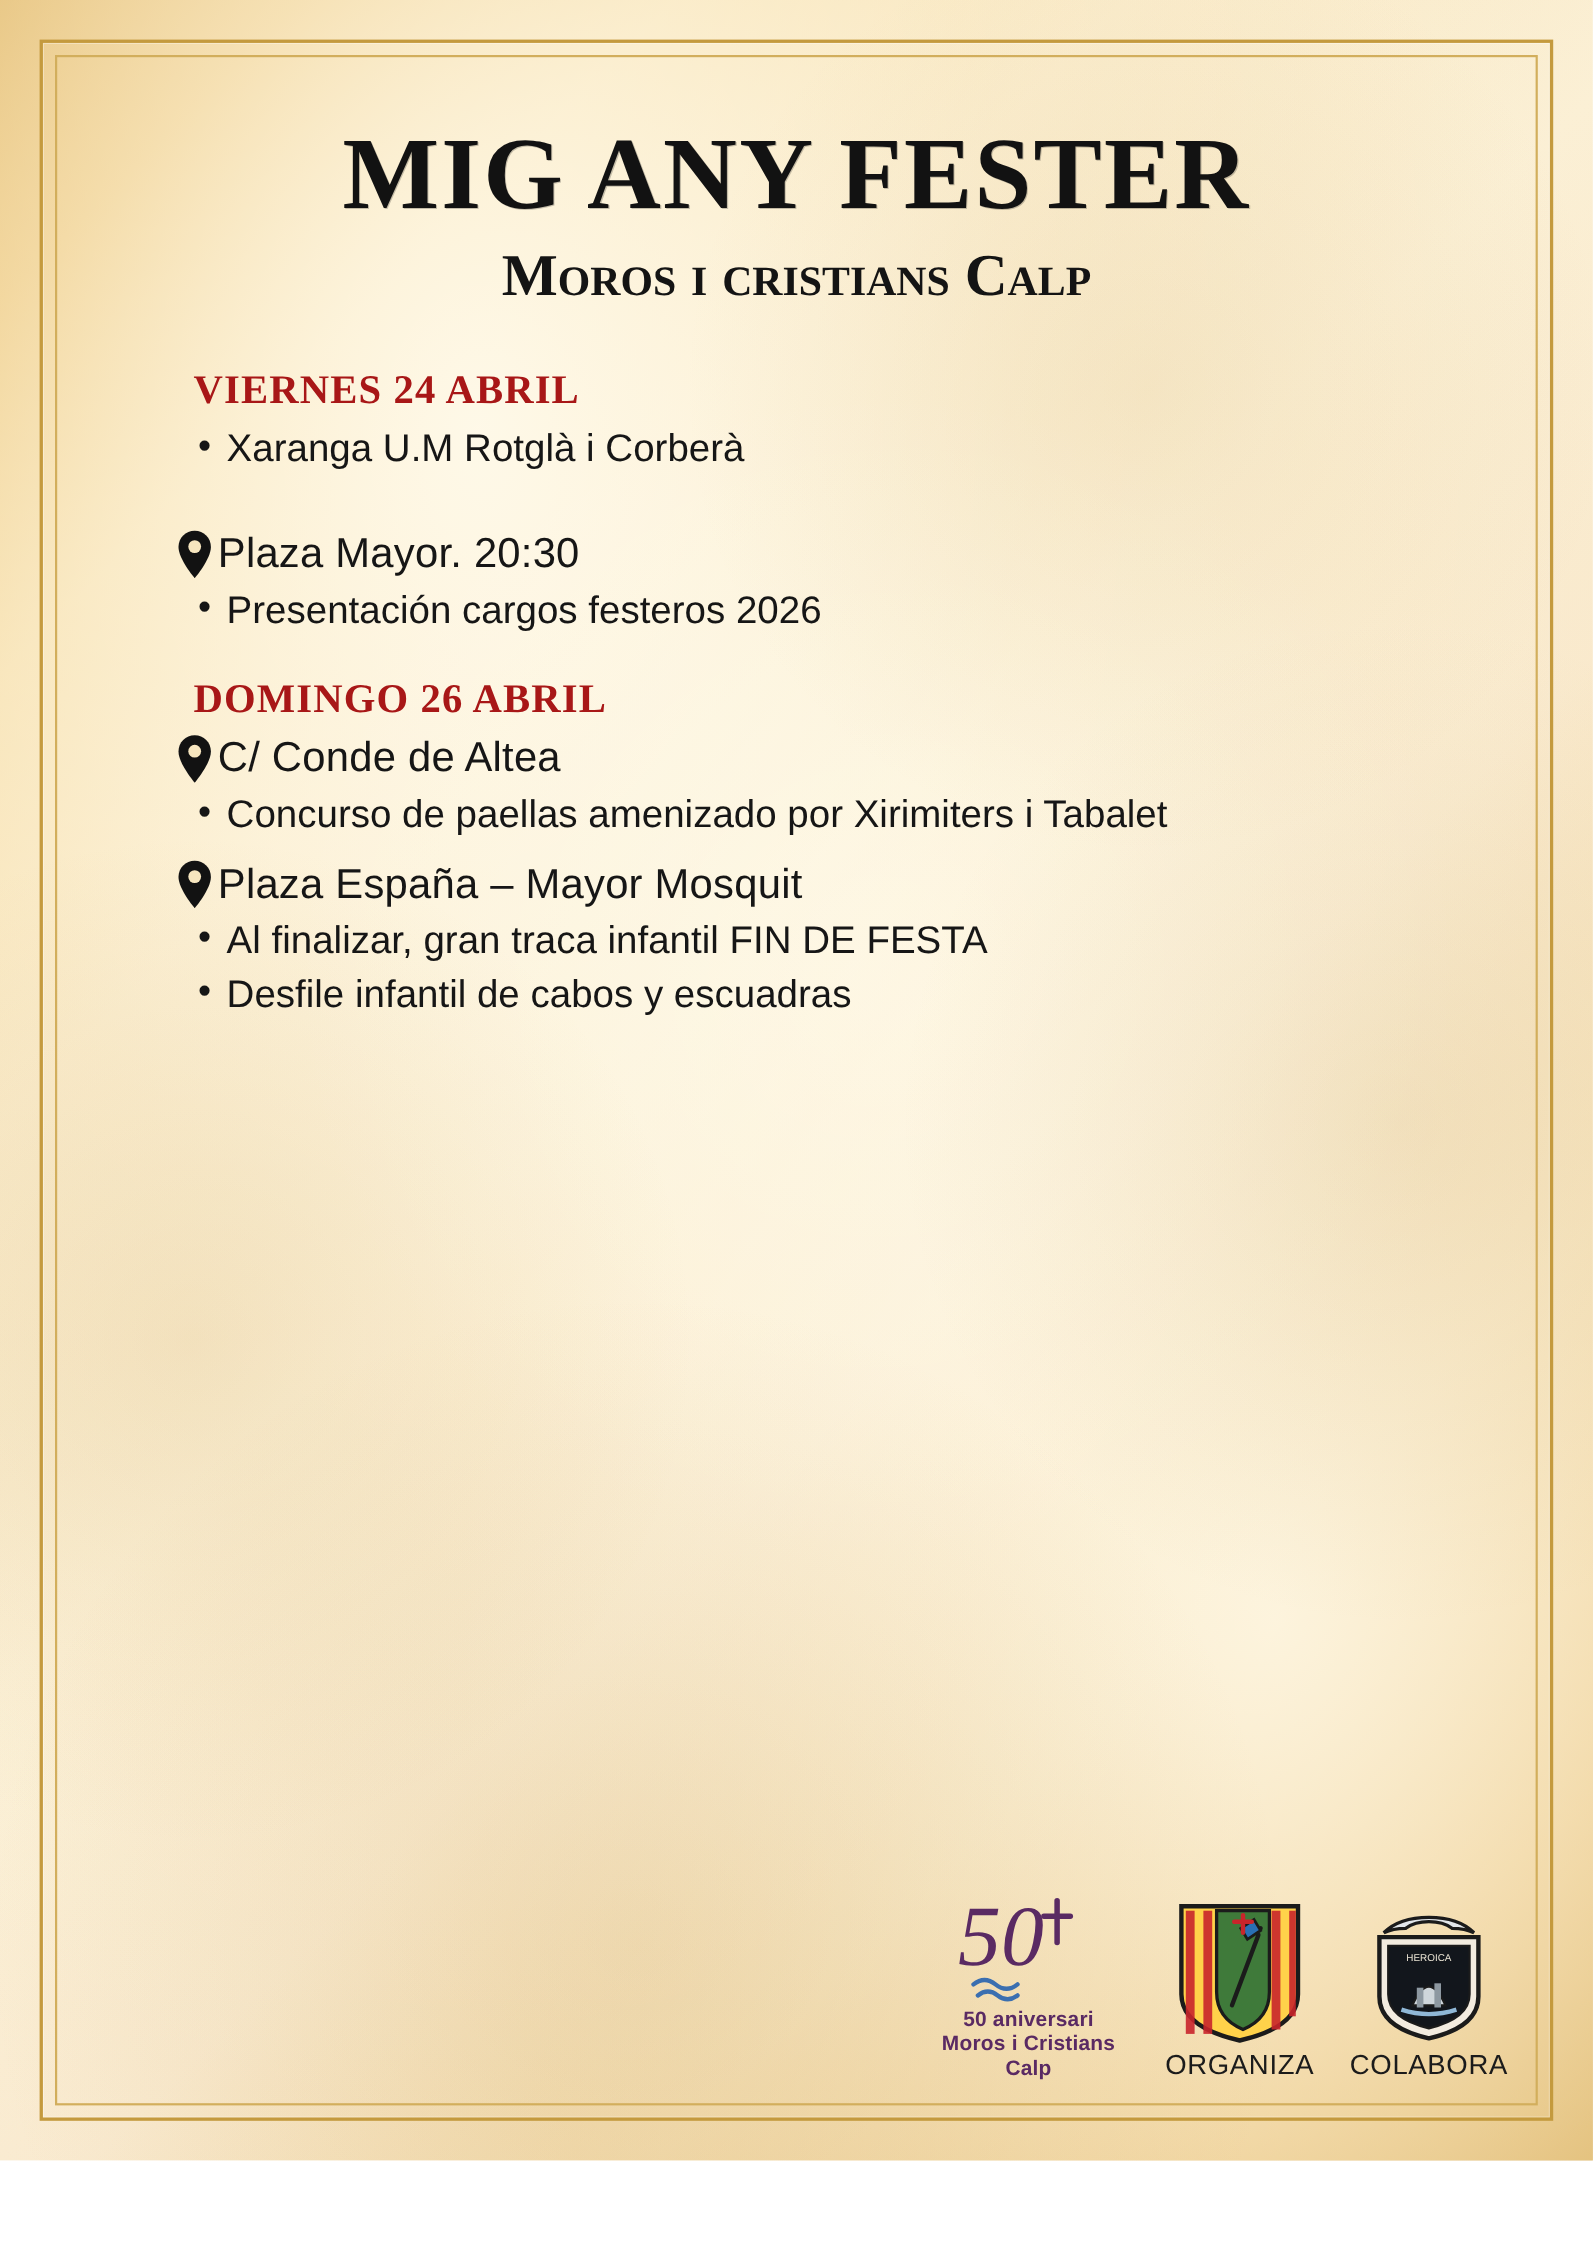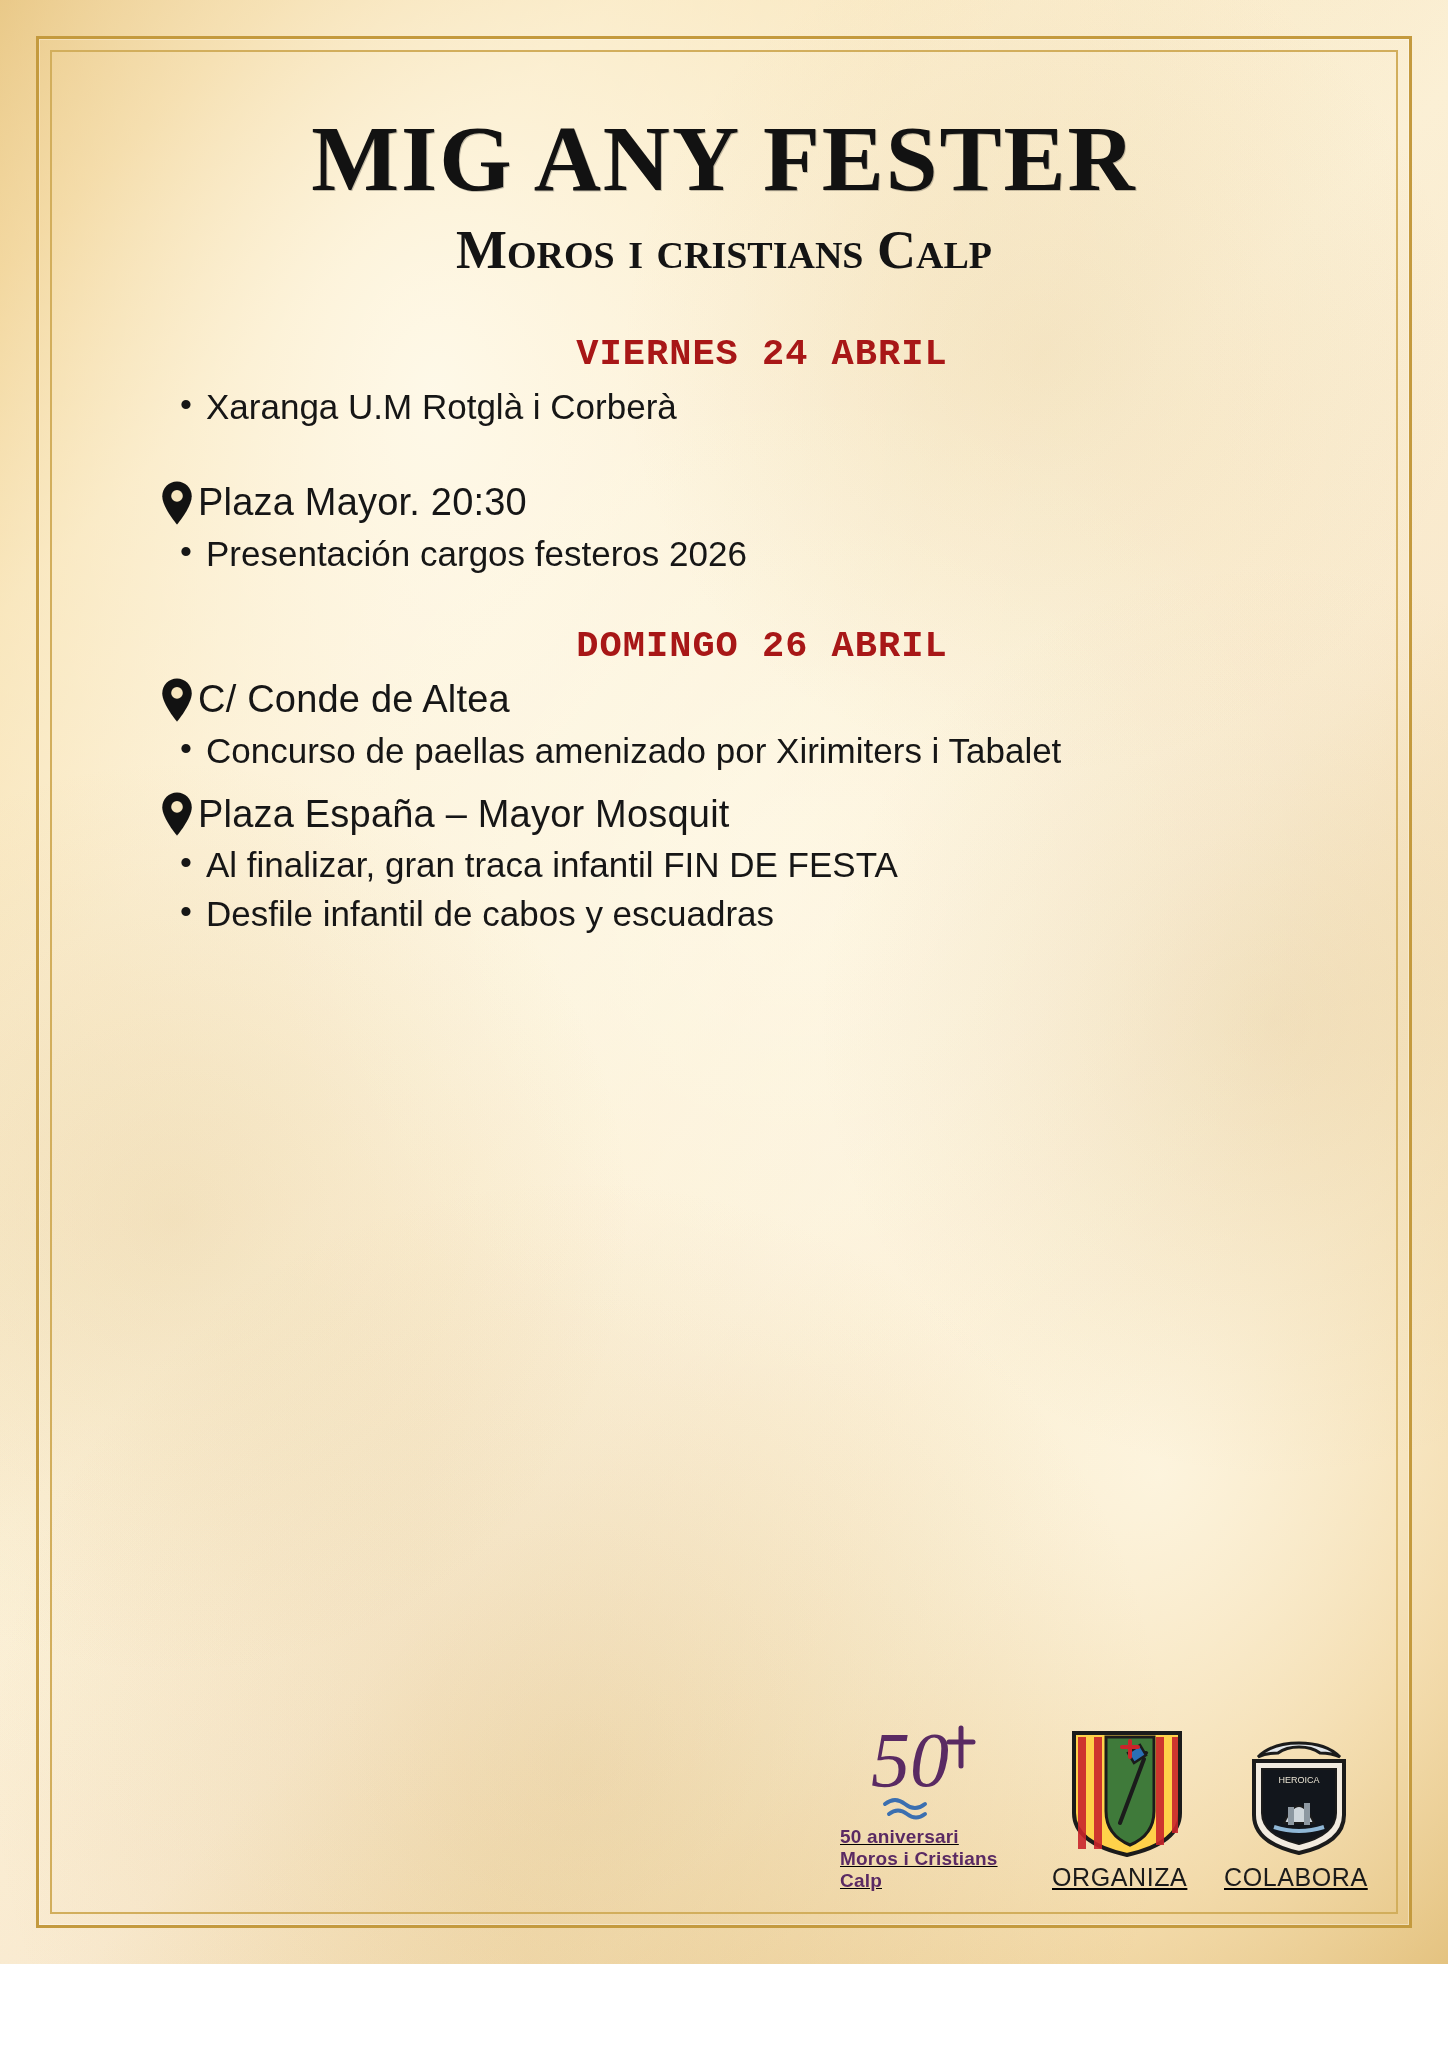--- a/index.html
+++ b/index.html
@@ -91,27 +91,26 @@
   }
 
   
   .schedule {
     margin-top: 56px;
     padding-left: 100px;
     padding-right: 40px;
   }
   .day-block { margin-bottom: 6px; }
   .day-heading {
-    font-family: Liberation Mono, monospace;
+    font-family: Liberation Serif, serif;
     font-weight: bold;
     color: #a81717;
     font-size: 37px;
     letter-spacing: 1px;
-    margin: 16px 0 10px 16px;
-    text-align: center;
+    margin: 4px 0 10px 16px;
   }
   .venue-row {
     display: flex;
     align-items: center;
     margin: 0 0 6px 0;
   }
   .pin-icon {
     flex: 0 0 auto;
     width: 34px;
     height: 46px;
@@ -157,21 +156,21 @@
     height: 250px;
   }
   .logo-row {
     position: absolute;
     right: 14px;
     bottom: 6px;
     display: flex;
     align-items: flex-end;
     gap: 22px;
   }
-  .logo-block { text-align: left; text-decoration: underline; }
+  .logo-block { text-align: center; }
 
   .logo-50 { width: 190px; }
   .logo-50 .caption1 {
     font-size: 19px;
     color: #5a2a63;
     font-weight: bold;
     letter-spacing: 0.2px;
     margin-top: 2px;
   }
   .logo-50 .caption2 {

